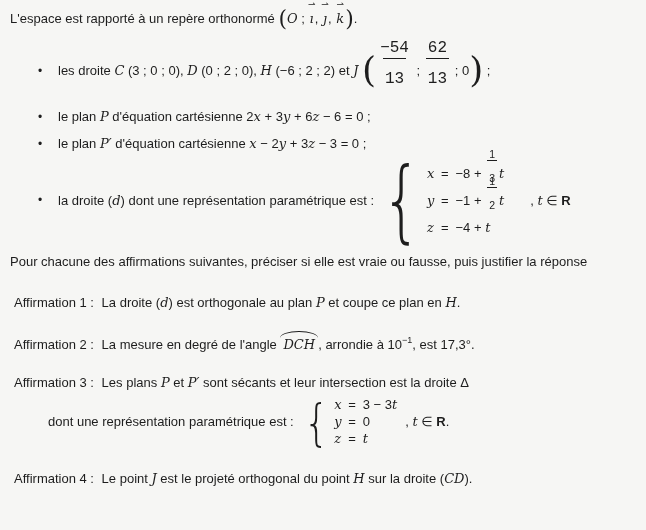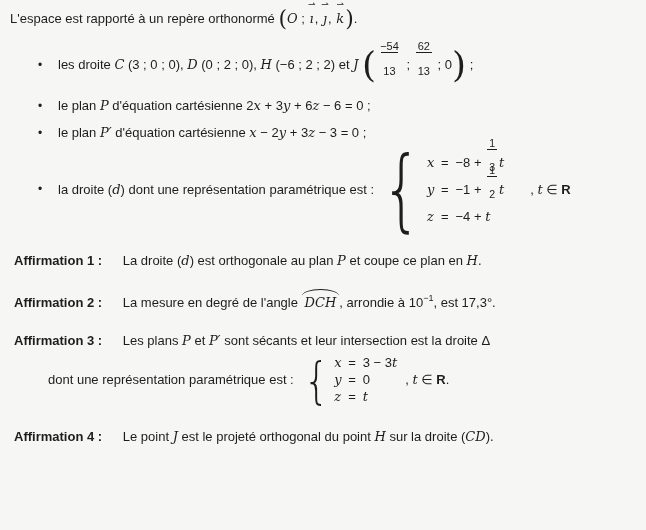--- a/index.html
+++ b/index.html
@@ -20,21 +20,21 @@
   
   .vec{position:relative;display:inline-block;margin:0 1px;}
   .vec .arr{position:absolute;top:-8px;left:50%;transform:translateX(-50%);
     font-size:9px;font-style:normal;font-family:"DejaVu Sans",sans-serif;line-height:1;}
   .vec .vch{font-family:"DejaVu Serif",serif;font-style:italic;}
   
   .frac{display:inline-flex;flex-direction:column;align-items:center;vertical-align:middle;
     line-height:1.1;margin:0 2px;position:relative;top:-1px;}
   .frac .fr-num{padding:0 2px;}
   .frac .fr-den{border-top:1px solid currentColor;padding:12px 2px;}
-  .frac-lg{font-size:11px;}
+  .frac-lg{font-size:16px;font-family:Liberation Mono, monospace;}
   .frac-sm{font-size:10.5px;}
   
   .bullets{margin:12px 0 0 28px;}
   .bullet{display:flex;align-items:center;margin-bottom:5px;}
   .bullet .bm{width:10px;flex:none;font-size:12px;margin-right:10px;}
   .bullet-line{line-height:22px;}
   .system{display:flex;align-items:center;}
   .brace{font-family:"DejaVu Sans",sans-serif;line-height:1;display:inline-block;transform-origin:center;}
   .brace-lg{font-size:64px;transform:scaleY(1.38);font-weight:200;}
   .brace-sm{font-size:40px;transform:scaleY(1.25);font-weight:200;}
@@ -45,21 +45,21 @@
   .srow .req{margin:0 7px 0 3px;}
   .rhs{display:inline-flex;align-items:center;white-space:pre;}
   .suffix{margin-left:26px;white-space:pre;}
   .suffix-sm{margin-left:8px;white-space:pre;}
   .bbR{font-weight:700;}
   
   .instruction{margin-top:10px;}
   .instruction div{white-space:nowrap;}
   
   .aff{margin-top:17px;padding-left:4px;white-space:nowrap;}
-  .afflabel{font-weight:700;margin-right:17px;}
+  .afflabel{font-weight:400;margin-right:4px;}
   .a3wrap{margin-top:17px;padding-left:4px;}
   .a3line2{display:flex;align-items:center;margin-left:34px;margin-top:3px;}
   .a3line2 .lead{margin-right:10px;}
   
   .hat{position:relative;display:inline-block;padding:3px 3px 0 3px;}
   .hat::before{content:"";position:absolute;left:0;right:0;top:0;height:6px;
     border-top:1.4px solid currentColor;border-radius:50% 50% 0 0 / 100% 100% 0 0;}
   .sup{font-size:9px;vertical-align:6px;letter-spacing:0;}
 </style>
 </head>
@@ -144,20 +144,21 @@
             <span class="req">=</span>
             <span class="rhs"><span>−4 + </span><span class="mi">t</span></span>
           </span>
         </span>
         <span class="suffix"><span>, </span><span class="mi">t</span><span> ∈ </span><span class="bbR">R</span></span>
       </span>
     </div>
   </div>
 
   <div class="instruction">
+    <div>Pour chacune des affirmations suivantes, préciser si elle est vraie ou fausse, puis justifier la réponse</div>
   </div>
 
   <div class="aff" style="margin-top:20px;">
     <span class="afflabel">Affirmation 1 :</span>
     <span>La droite (</span><span class="mi">d</span><span>) est orthogonale au plan</span>
     <span class="mi">P</span>
     <span>et coupe ce plan en</span>
     <span class="mi">H</span><span>.</span>
   </div>
 

